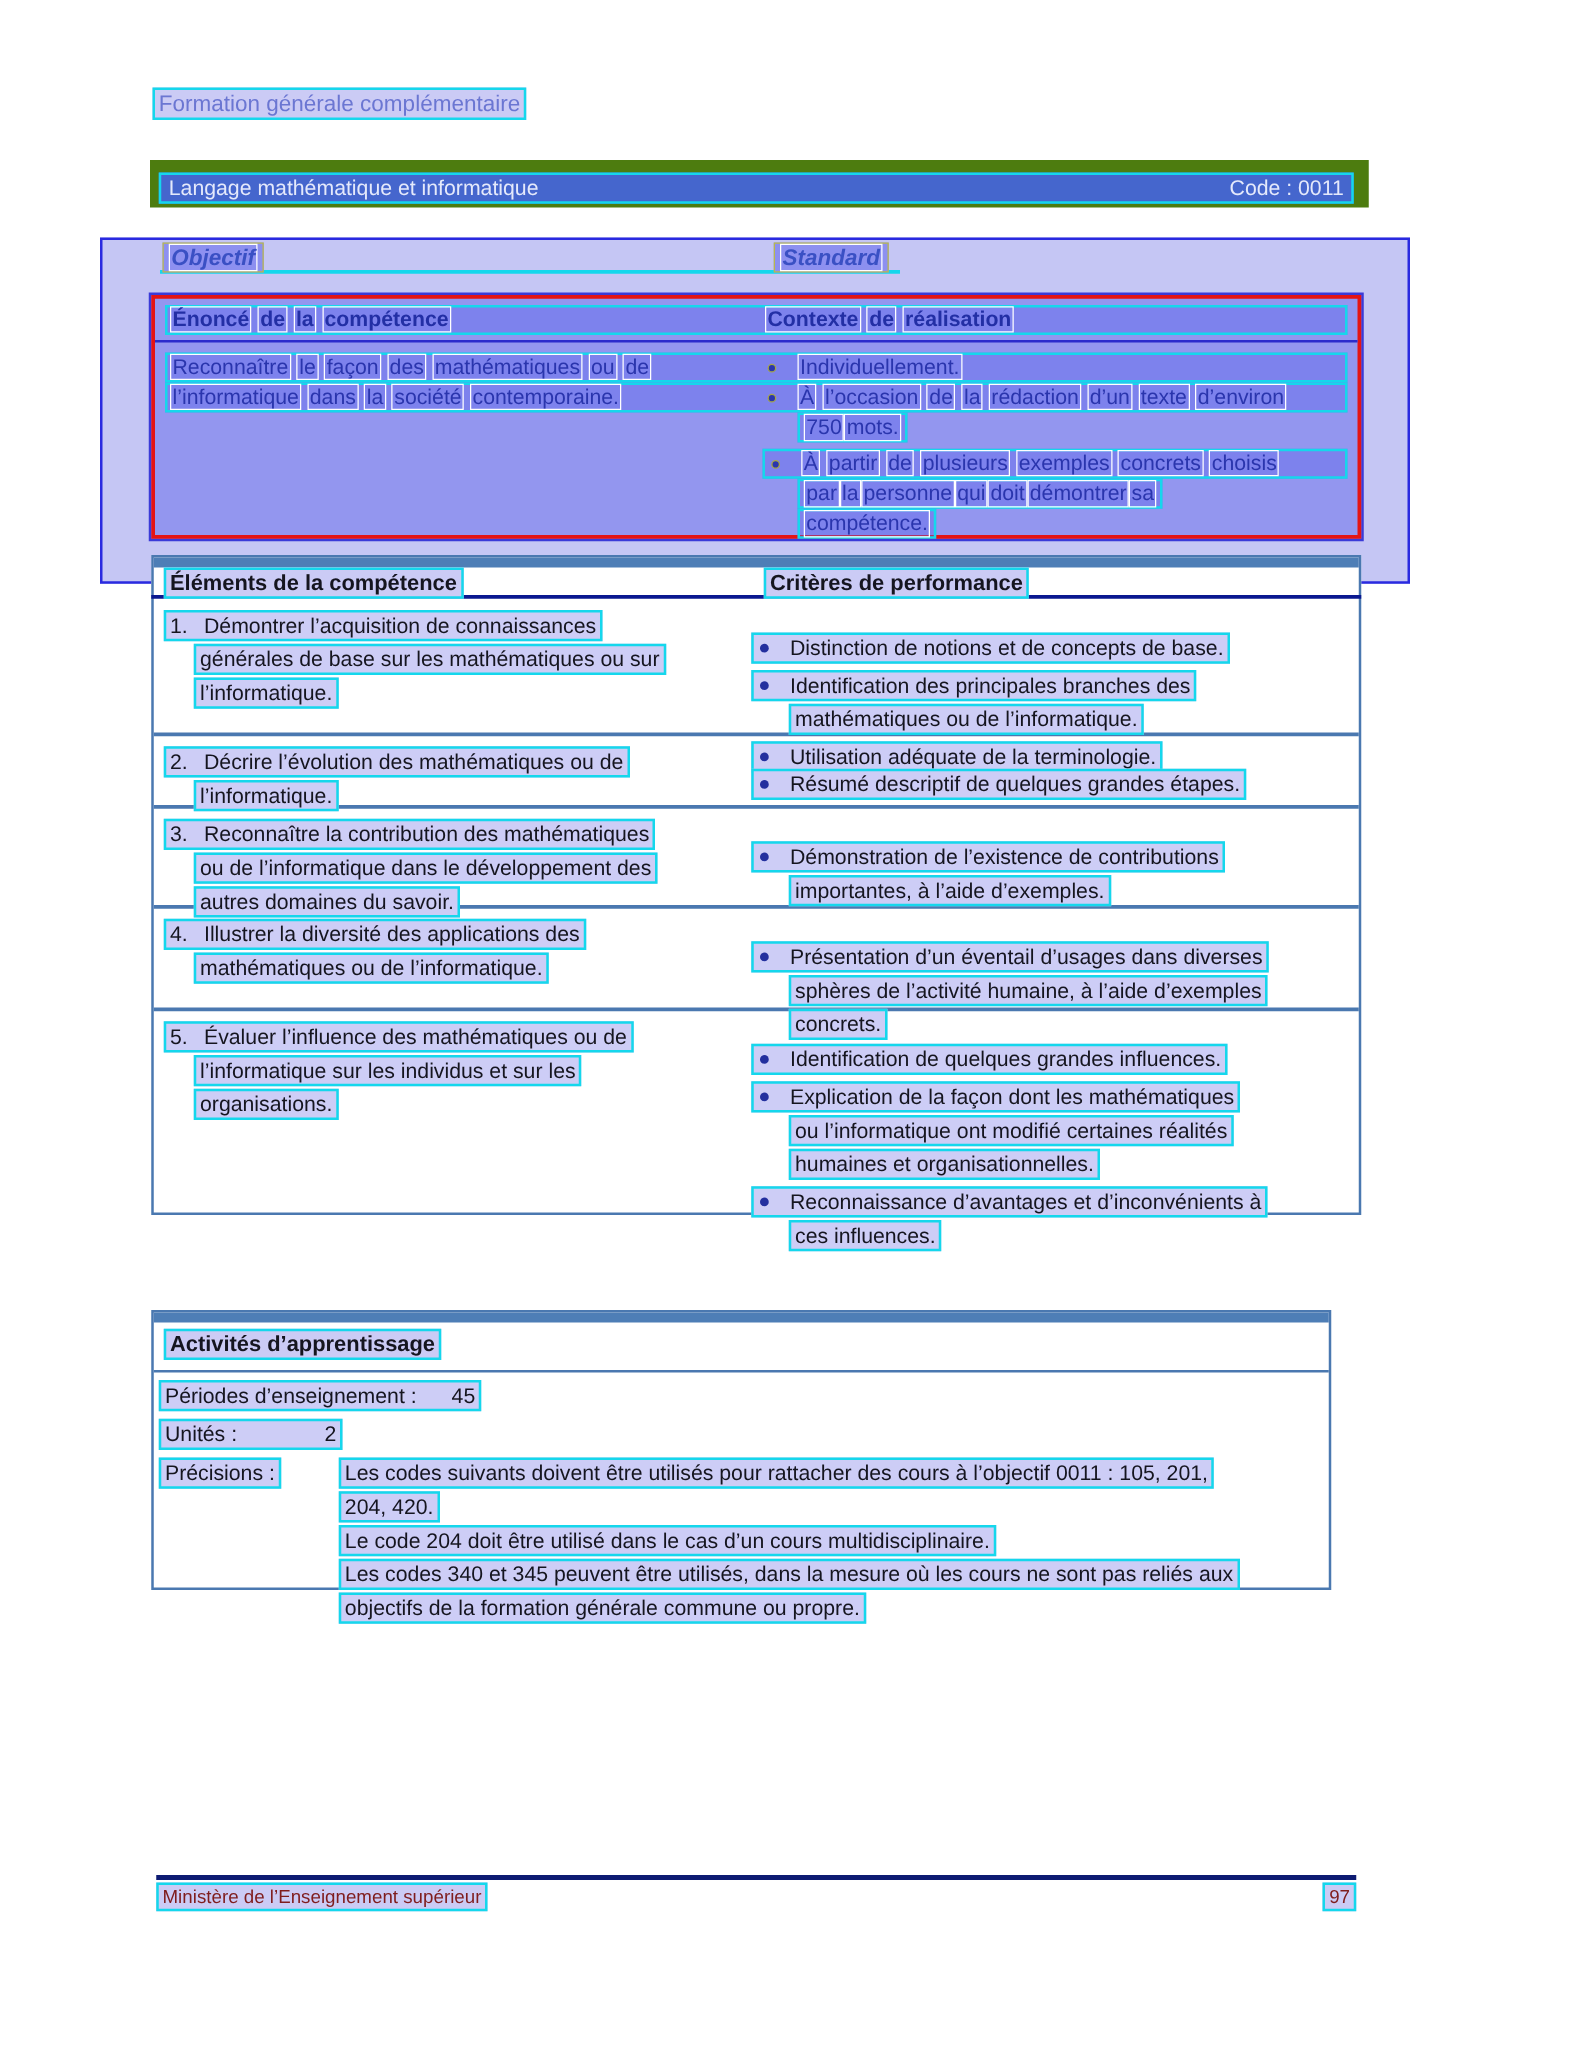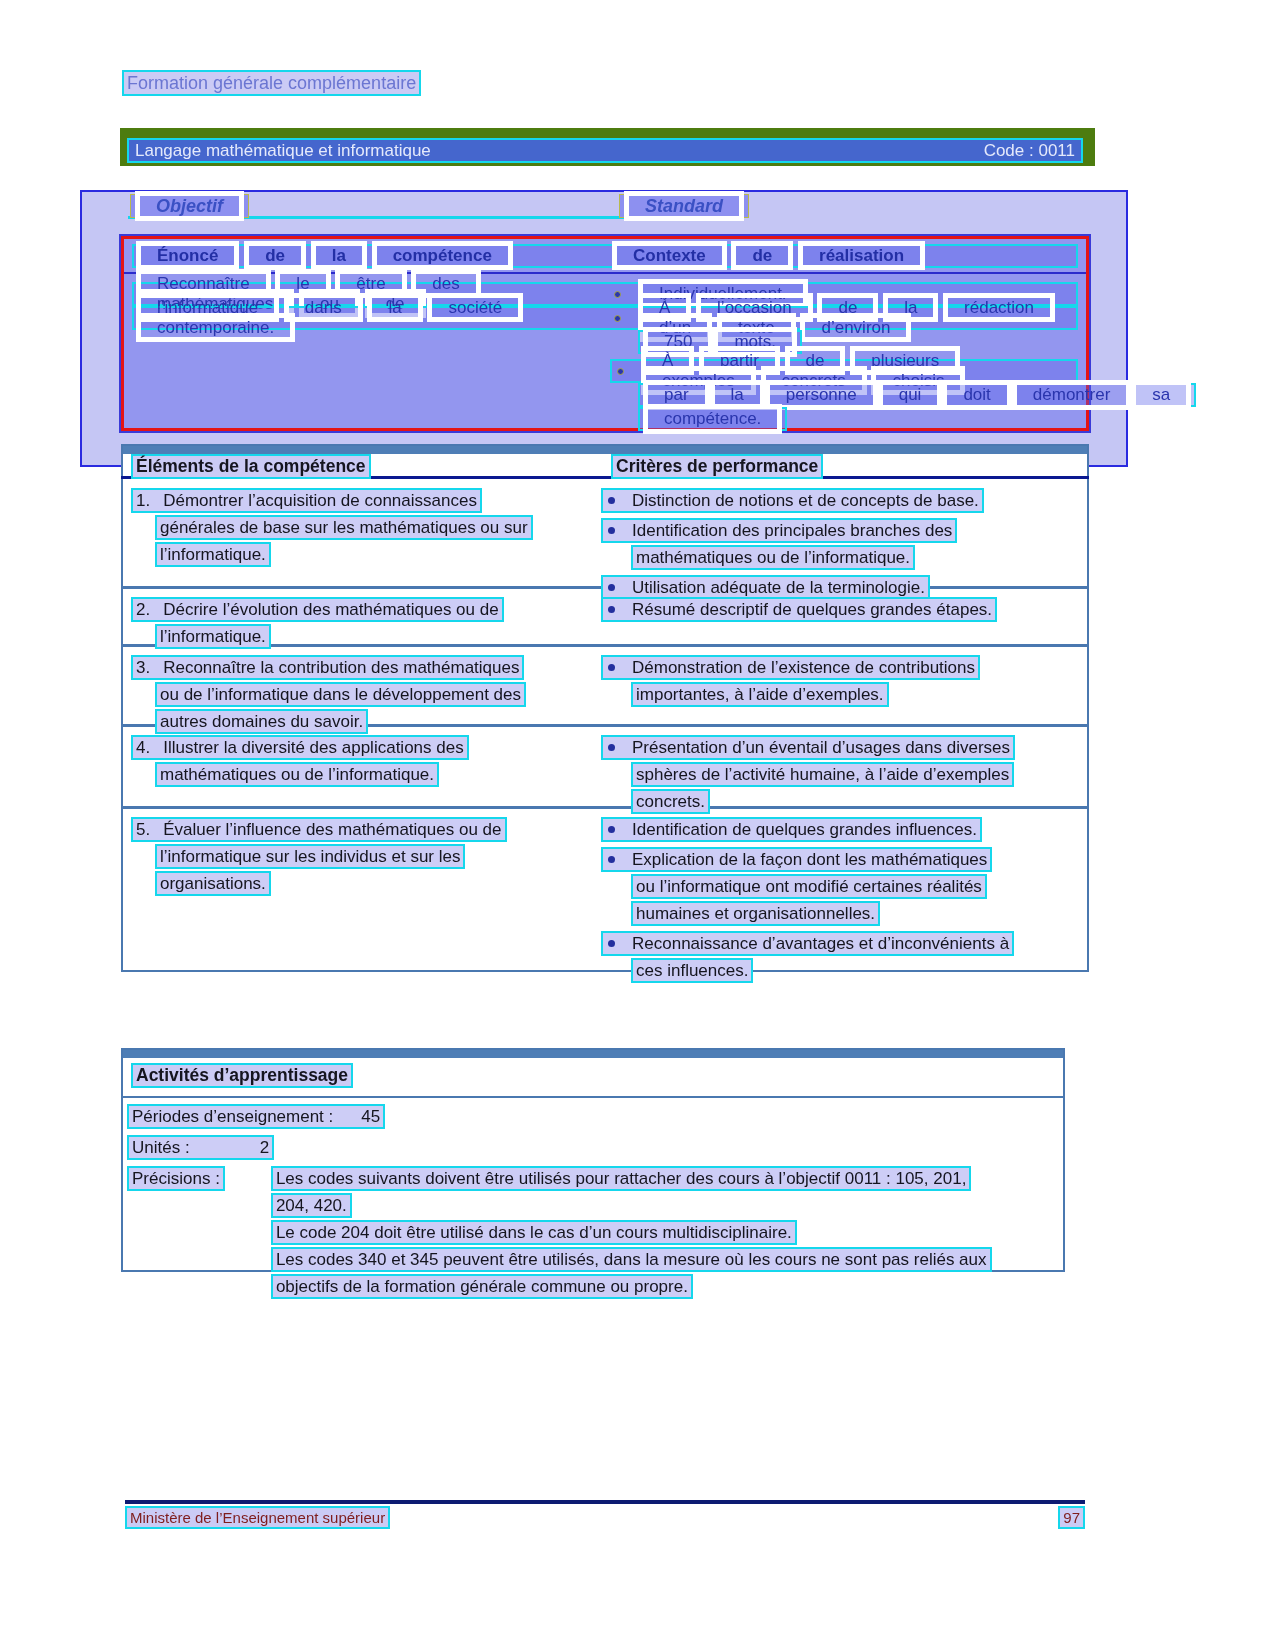--- a/index.html
+++ b/index.html
@@ -42,31 +42,31 @@
     position:absolute; left:8px; width:946px; height:24px; display:flex; align-items:center;
     border:2px solid #15d7ec; background:rgba(90,96,235,.38);
     font-size:17px; line-height:20px; color:#2a35ad;
   }
   .rrow .lpart { width:478px; flex:none; padding-left:2px; }
   .rrow.heads { font-weight:bold; color:#232fa5; }
   .rdivider { position:absolute; left:0; top:33px; width:100%; border-top:2px solid #2b2bcc; }
   .rdot { width:7px; height:7px; border-radius:50%; background:#2a35ad; border:1px solid #a8a845; margin:0 17px 0 2px; flex:none; }
   .rsub { position:absolute; height:24px; display:flex; align-items:center; border:2px solid #15d7ec;
           background:rgba(90,96,235,.38); font-size:17px; color:#2a35ad; padding:0 3px; }
-  .wb-host span.wb { border:5px solid #ffffff; padding:0 16px; }
+  .wb-host span.wb { border:1px solid #ffffff; padding:0 1px; }
   
   .etable { position:absolute; left:121px; top:444px; width:968px; height:528px; border:2px solid #4a78b0; background:#fff; }
   .band { height:8px; background:#4e7eb6; }
   .ehead { position:relative; height:26px; }
   .navline { position:absolute; left:-2px; top:22px; width:968px; height:3px; background:#0a1890; z-index:0; }
   .ehead .hl { position:absolute; top:0; z-index:1; font-weight:bold; font-size:17.5px; }
   .erow { display:flex; border-top:3px solid #4a78b0; }
   .erow.first { border-top:none; }
   .ecell-l { width:478px; flex:none; padding:8px 0 0 8px; }
-  .ecell-r { padding-top:8px; }
+  .ecell-r { padding-top:26px; }
   .hlbox { display:flex; width:fit-content; border:2px solid #15d7ec; background:#cdcdf6;
            padding:0 3px; font-size:17px; line-height:21px; color:#15151f; margin-bottom:2px; }
   .num { margin-right:13px; }
   .cont { margin-left:24px; }
   .bdot { width:7px; height:7px; border-radius:50%; background:#232f9e; margin:7px 17px 0 2px; flex:none; }
   .bcont { margin-left:30px; }
   .citem + .citem { margin-top:5px; }
   
   .abox { position:absolute; left:121px; top:1048px; width:944px; height:224px; border:2px solid #4a78b0; background:#fff; }
   .atitle { position:relative; height:38px; }
@@ -105,21 +105,21 @@
     <span class="obj-label wb-host" style="left:537px"><span class="wb">Standard</span></span>
 
     <div class="redbox">
       <div class="rrow heads" style="top:5px">
         <span class="lpart wb-host"><span class="wb">Énoncé</span> <span class="wb">de</span> <span class="wb">la</span> <span class="wb">compétence</span></span>
         <span class="wb-host"><span class="wb">Contexte</span> <span class="wb">de</span> <span class="wb">réalisation</span></span>
       </div>
       <div class="rdivider"></div>
 
       <div class="rrow" style="top:43px">
-        <span class="lpart wb-host"><span class="wb">Reconnaître</span> <span class="wb">le</span> <span class="wb">être</span> <span class="wb">des</span> <span class="wb">mathématiques</span> <span class="wb">ou</span> <span class="wb">de</span></span>
+        <span class="lpart wb-host"><span class="wb">Reconnaître</span> <span class="wb">le</span> <span class="wb">façon</span> <span class="wb">des</span> <span class="wb">mathématiques</span> <span class="wb">ou</span> <span class="wb">de</span></span>
         <span class="rdot"></span>
         <span class="wb-host"><span class="wb">Individuellement.</span></span>
       </div>
       <div class="rrow" style="top:67px">
         <span class="lpart wb-host"><span class="wb">l’informatique</span> <span class="wb">dans</span> <span class="wb">la</span> <span class="wb">société</span> <span class="wb">contemporaine.</span></span>
         <span class="rdot"></span>
         <span class="wb-host"><span class="wb">À</span> <span class="wb">l’occasion</span> <span class="wb">de</span> <span class="wb">la</span> <span class="wb">rédaction</span> <span class="wb">d’un</span> <span class="wb">texte</span> <span class="wb">d’environ</span></span>
       </div>
       <div class="rsub wb-host" style="left:514px; top:91px">
           <span class="wb">750</span> 

